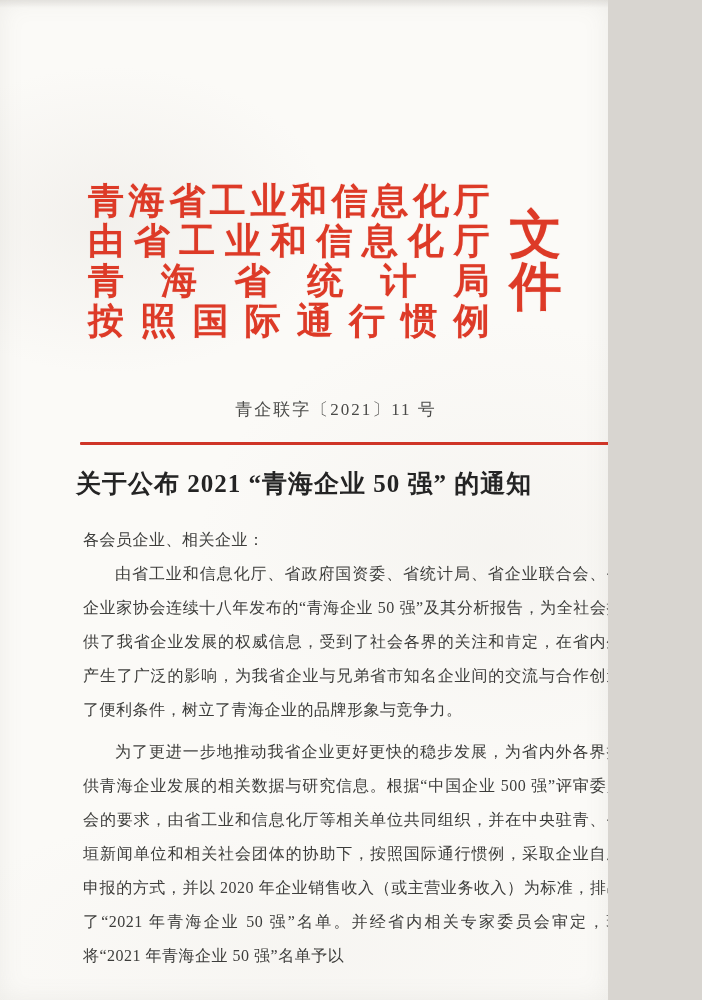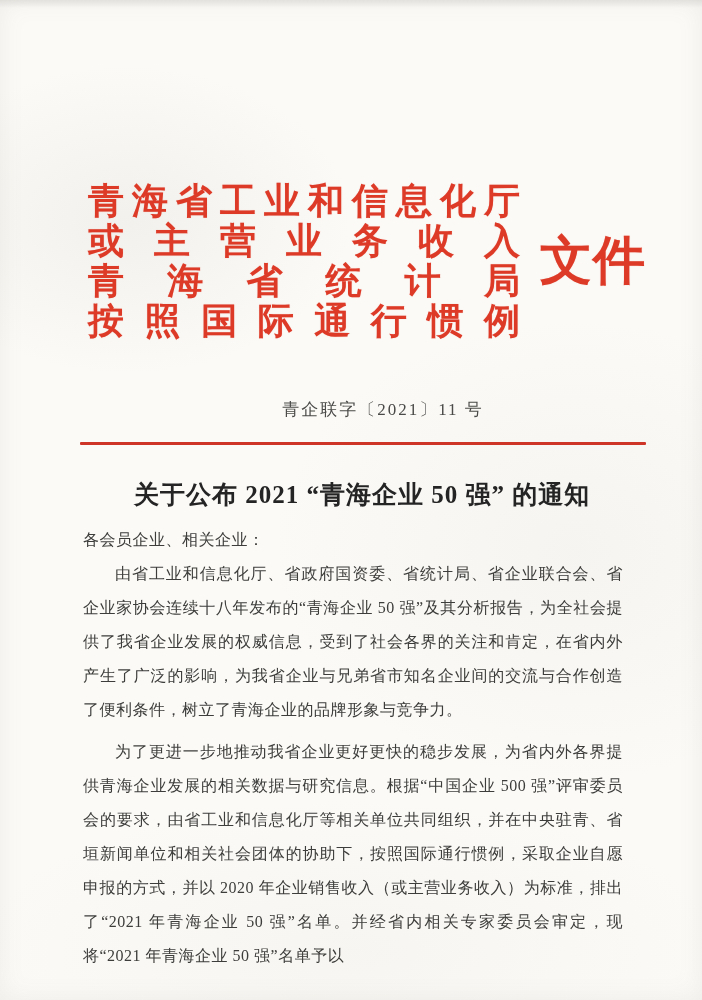--- a/index.html
+++ b/index.html
@@ -2,21 +2,21 @@
 <html><head>
 <meta charset="utf-8">
 <style>
   html, body {
     margin: 0;
     padding: 0;
     background: #d8d5d0;
   }
   .paper {
     position: relative;
-    width: 702px;
+    width: 608px;
     height: 1000px;
     margin: 0;
     overflow: hidden;
     font-family: "Liberation Serif", "DejaVu Serif", serif;
     background:
       radial-gradient(ellipse 320px 220px at 18% 22%, rgba(208,203,196,0.20), transparent 70%),
       radial-gradient(ellipse 420px 320px at 82% 55%, rgba(214,209,202,0.14), transparent 72%),
       radial-gradient(ellipse 500px 200px at 50% 95%, rgba(216,211,204,0.12), transparent 75%),
       linear-gradient(180deg, #e9e7e3 0px, #fbfaf7 8px, #fbfaf7 100%);
     box-shadow: inset 0 0 24px rgba(120,115,108,0.10);
@@ -78,21 +78,21 @@
     background: #cf3527;
     border-radius: 1px;
   }
 
   
   .doc-title {
     position: absolute;
     top: 467px;
     left: 0;
     width: 100%;
-    margin: 11px;
+    margin: 0;
     text-align: center;
     font-size: 25px;
     font-weight: bold;
     letter-spacing: 1px;
     color: #242424;
   }
 
   
   .doc-body {
     position: absolute;
@@ -116,21 +116,21 @@
   }
 </style>
 </head>
 <body>
 
 <div class="paper">
 
   <header class="letterhead">
     <div class="org-lines">
       <div class="org-line">青海省工业和信息化厅</div>
-      <div class="org-line">或主营业务收入</div>
+      <div class="org-line">由省工业和信息化厅</div>
       <div class="org-line">青海省统计局</div>
       <div class="org-line">按照国际通行惯例</div>
     </div>
     <div class="doc-type">文件</div>
   </header>
 
   <div class="doc-number">青企联字〔2021〕11 号</div>
 
   <div class="red-divider"></div>
 

